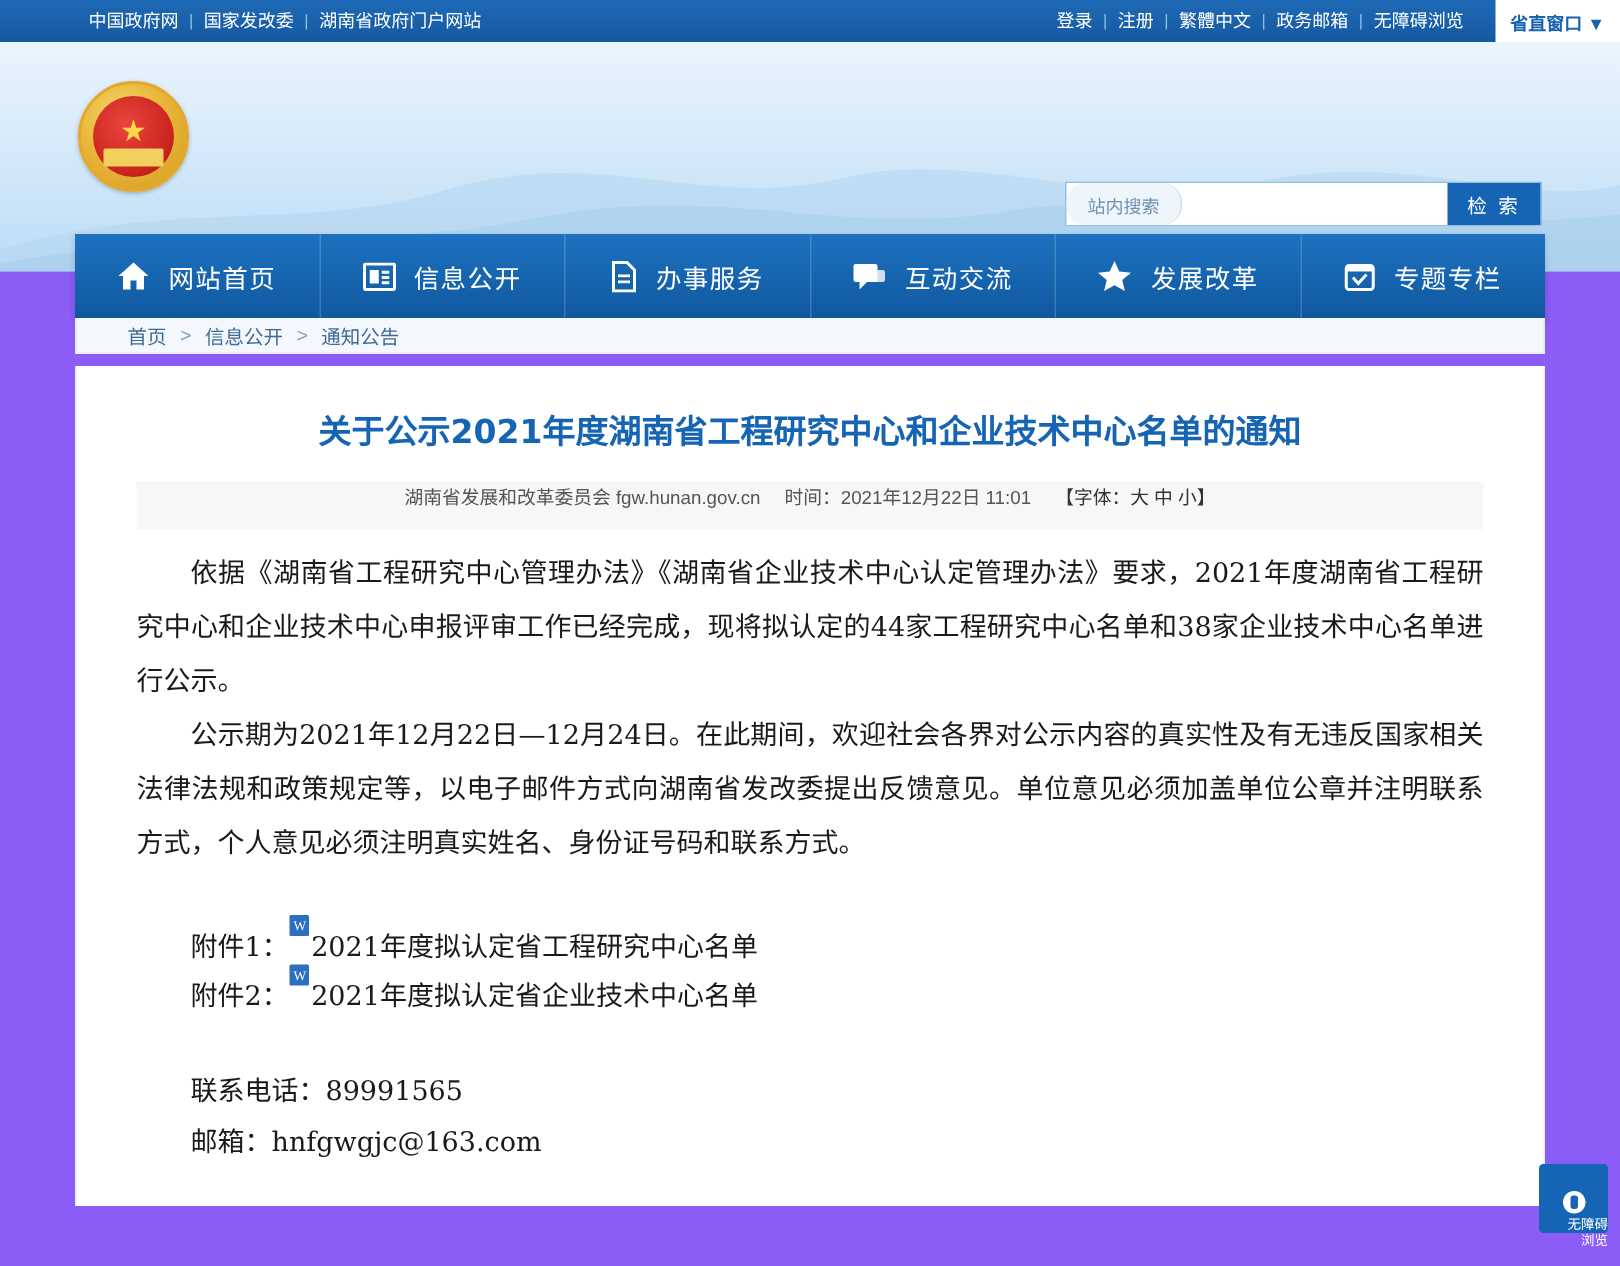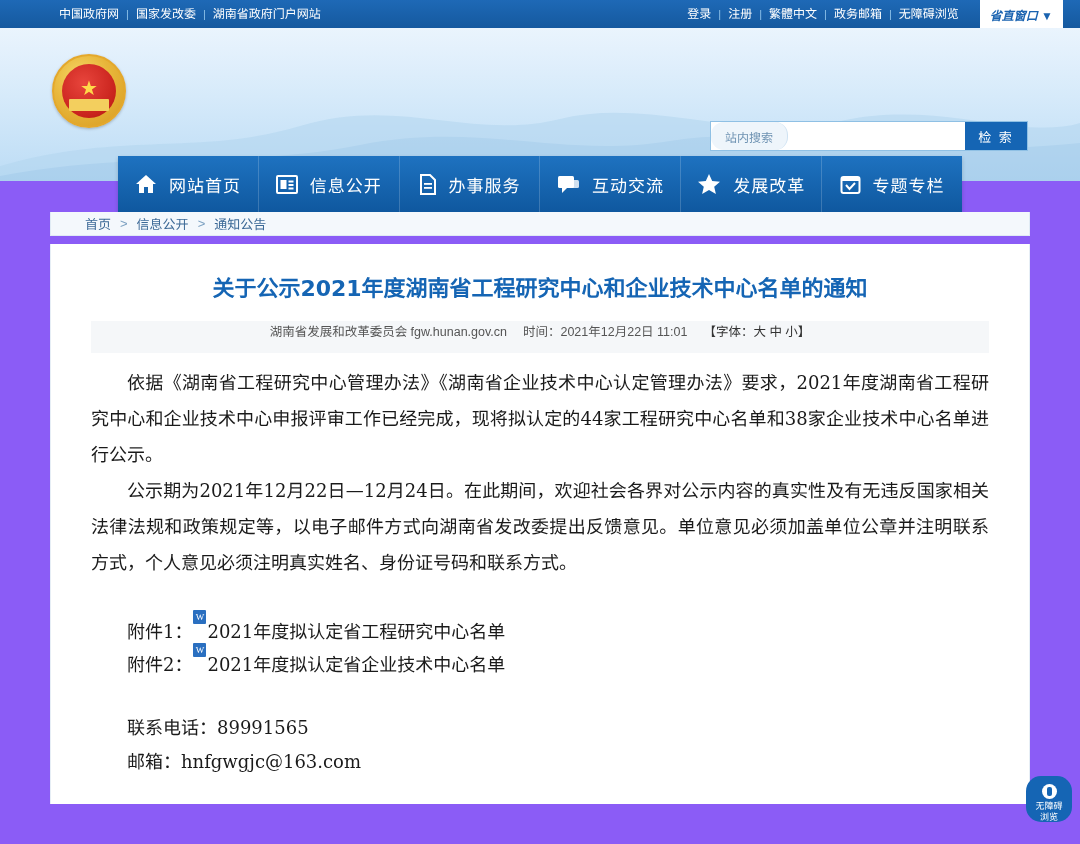--- a/index.html
+++ b/index.html
@@ -39,33 +39,32 @@
     text-decoration: none;
     padding: 0 7px;
     line-height: 14px;
     font-size: 12px;
     white-space: nowrap;
   }
   .topbar .sep {
     color: #8cc0e8;
     font-size: 11px;
   }
-  .topbar-right { padding-right: 17px; }
+  .topbar-right { padding-right: 0; }
   .window-btn {
     background: #ffffff;
     color: #1a63b0;
     font-weight: bold;
     font-size: 12px;
     height: 28px;
     display: flex;
     align-items: center;
     padding: 0 10px;
     margin-left: 14px;
     white-space: nowrap;
-    font-style: italic;
   }
 
   
   .banner {
     position: relative;
     height: 153px;
     background: linear-gradient(180deg, #eaf4fd 0%, #d6eafa 45%, #bcdcf5 100%);
     overflow: hidden;
   }
   .banner .hills {
@@ -154,21 +153,21 @@
     color: #fff;
     border: none;
     font-size: 13px;
     letter-spacing: 2px;
     cursor: pointer;
     font-family: "Liberation Sans", sans-serif;
   }
 
   
   .nav {
-    width: 844px;
+    width: 980px;
     margin: 0 auto;
     height: 56px;
     background: #1565b4;
     background: linear-gradient(#1e72c0, #0f589f);
     display: flex;
     position: relative;
     top: -25px;
     box-shadow: 0 2px 4px rgba(0,0,0,.18);
   }
   .nav-item {
@@ -283,25 +282,25 @@
     padding-left: 2em;
   }
 
   
   .access-float {
     position: absolute;
     right: 8px; bottom: 22px;
     width: 46px; height: 46px;
     background: #1565b4;
     color: #ffffff;
-    border-radius: 15px;
-    text-align: center;
+    border-radius: 3px;
+    text-align: right;
     font-size: 9px;
     line-height: 11px;
-    padding-top: 8px;
+    padding-top: 18px;
     cursor: pointer;
   }
   .access-float .circ {
     width: 15px; height: 15px;
     border-radius: 50%;
     background: #ffffff;
     margin: 0 auto 2px;
     position: relative;
   }
   .access-float .circ::after {

